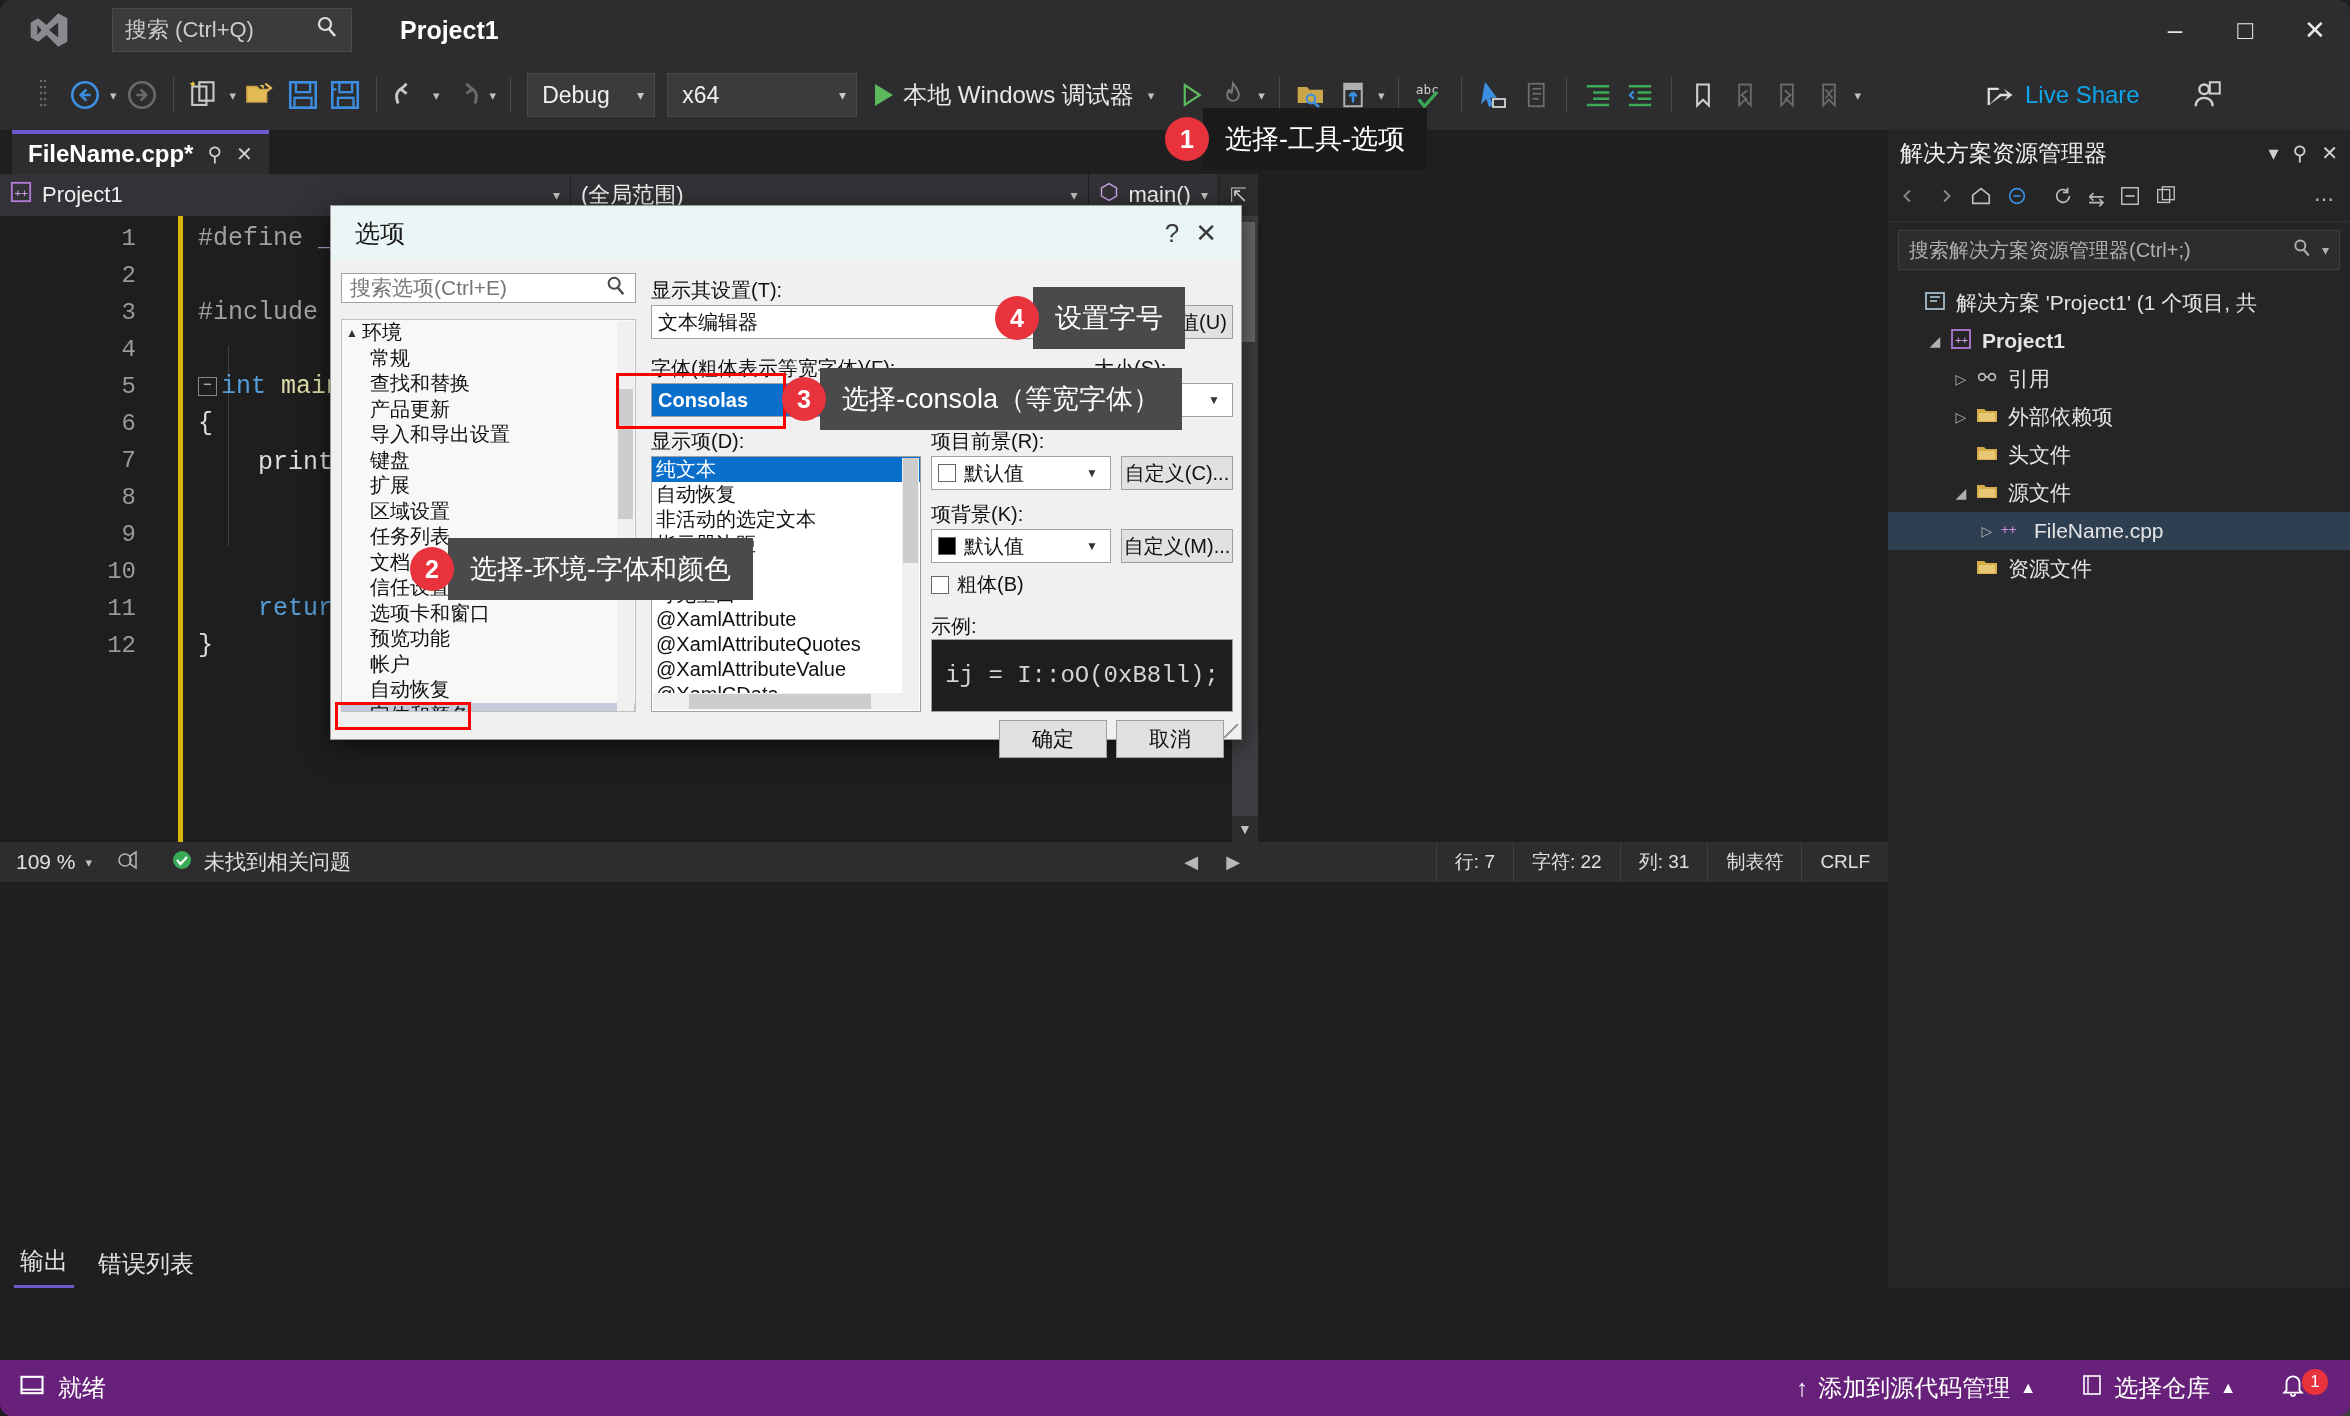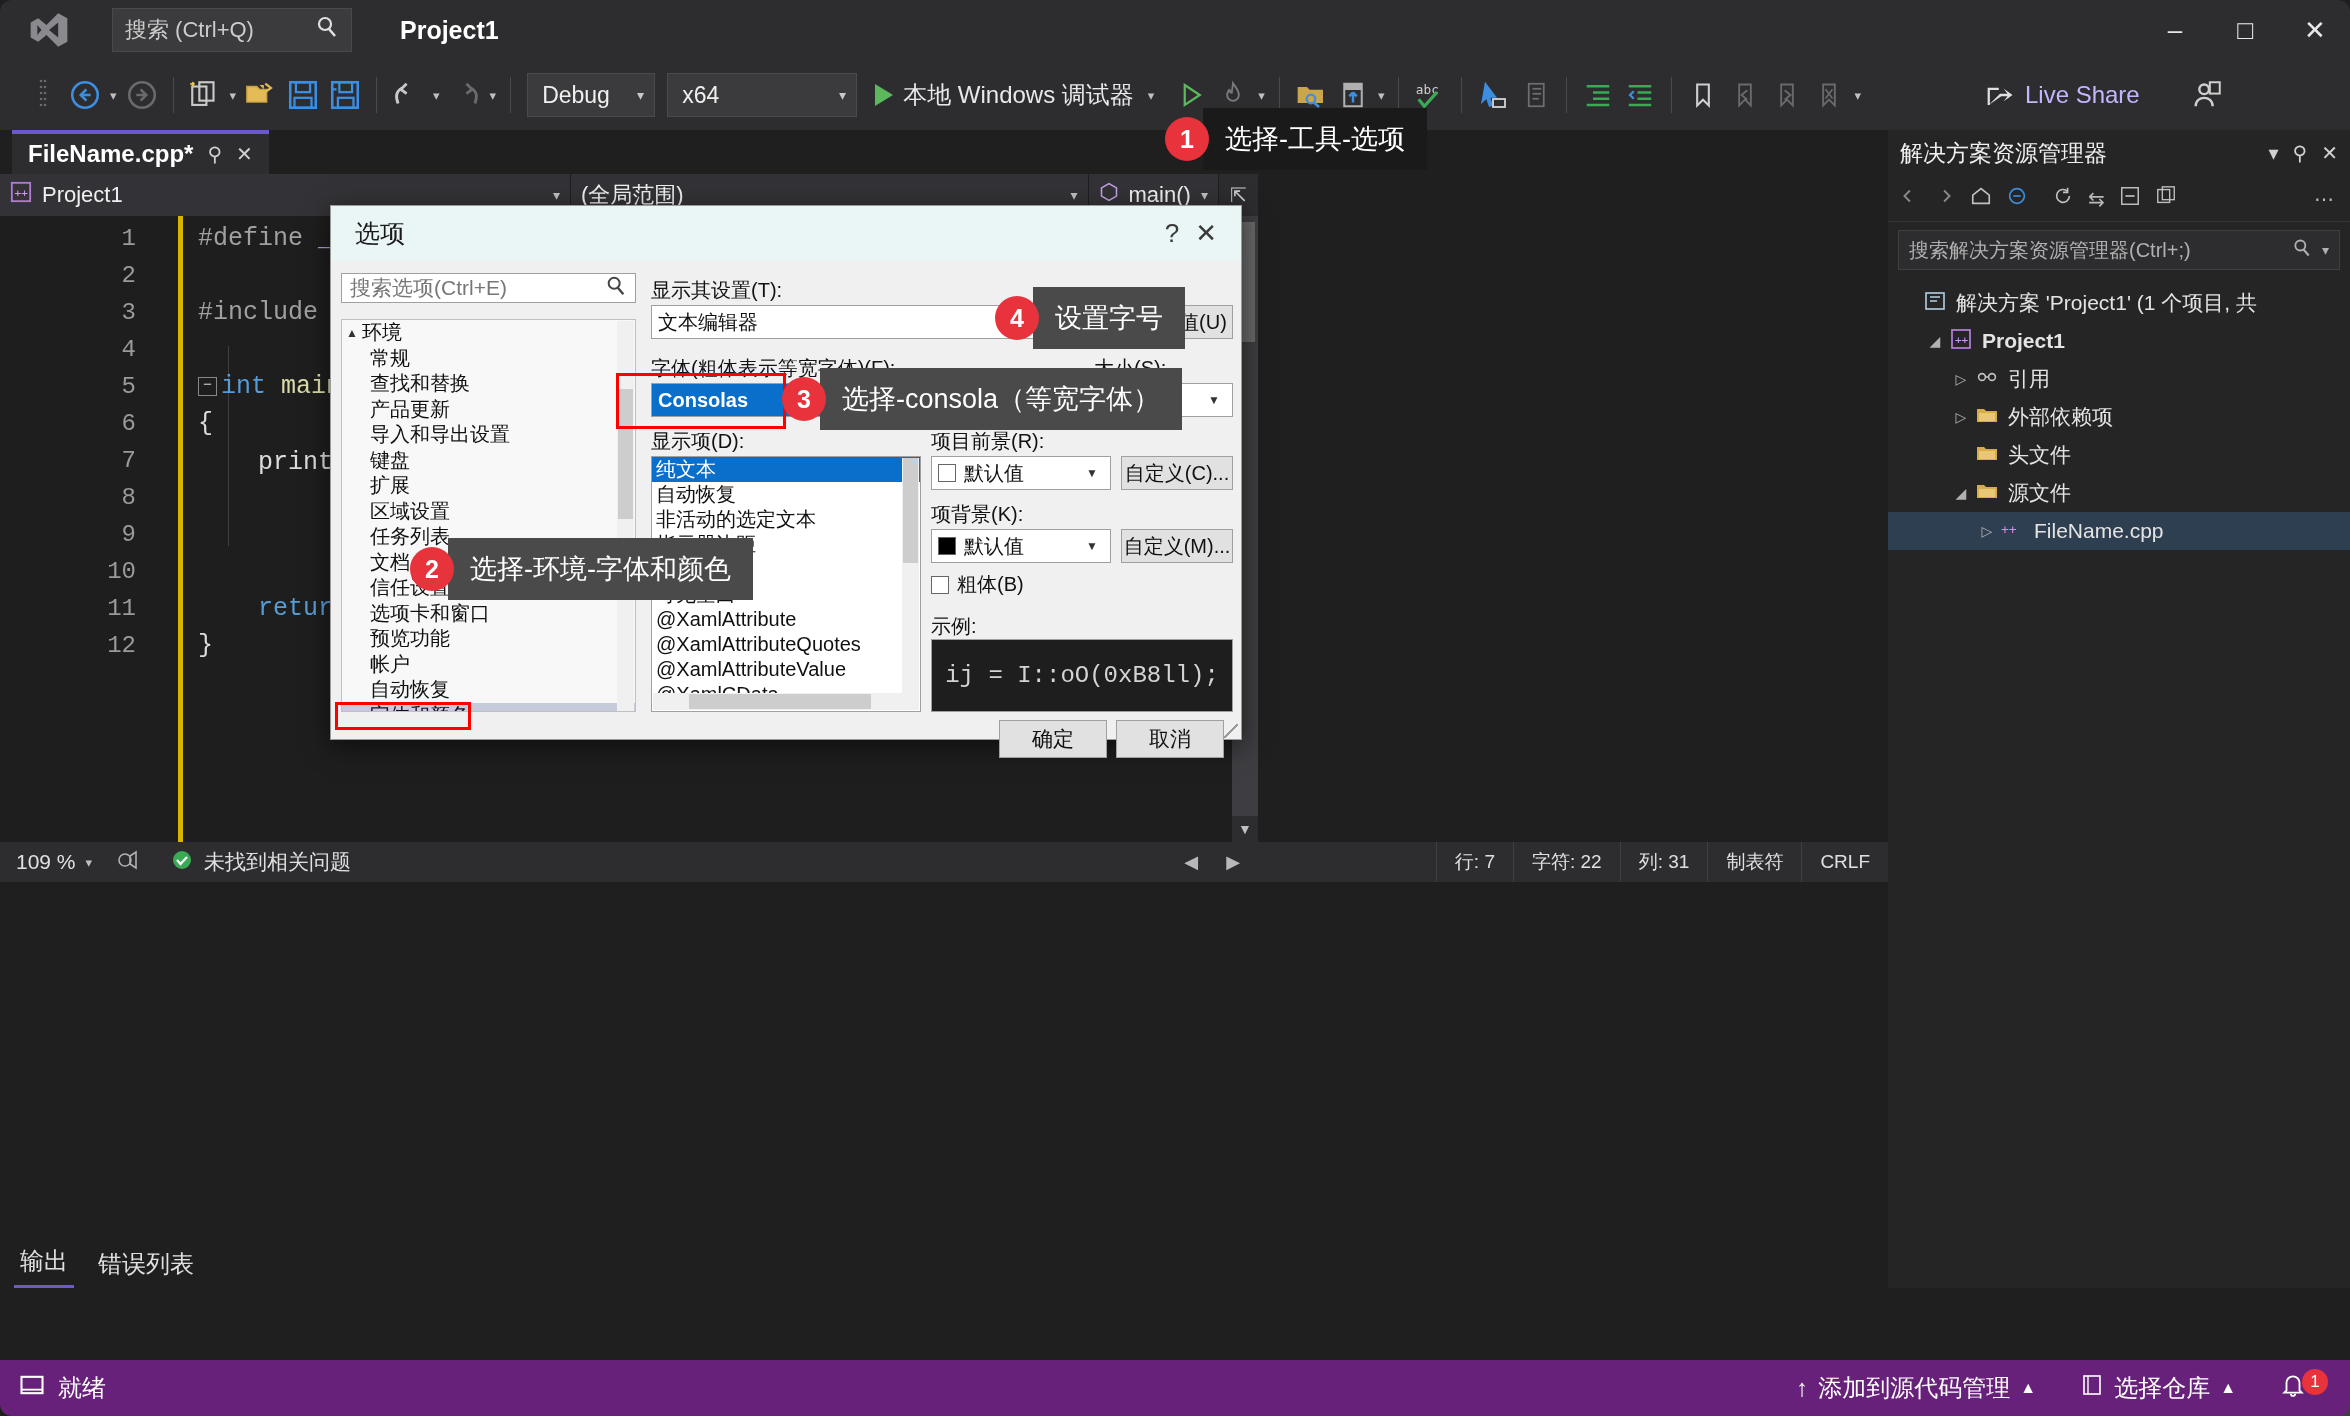--- a/index.html
+++ b/index.html
@@ -73,21 +73,21 @@
   .combo .ca { font-size: 14px; color: #c8c8c8; margin-left: 14px; }
   .run-btn {
     display: flex; align-items: center; gap: 10px; padding: 0 12px;
     color: #e8e8e8; font-size: 24px; height: 48px;
   }
   .tri-green {
     width: 0; height: 0; border-left: 18px solid #5cb85c;
     border-top: 11px solid transparent; border-bottom: 11px solid transparent;
   }
   .live-share {
-    display: flex; align-items: center; gap: 10px; color: #c4b5fd; font-size: 24px;
+    display: flex; align-items: center; gap: 10px; color: #0ea5e9; font-size: 24px;
     margin-left: 120px;
   }
 
   
   .callout {
     position: absolute; display: flex; align-items: center; z-index: 60;
   }
   .cnum {
     width: 44px; height: 44px; border-radius: 50%; background: #e8323c;
     color: #fff; font-size: 25px; font-weight: bold;
@@ -976,20 +976,28 @@
             </svg></span>
           <span>源文件</span>
         </div>
         <div class="se-row selected" style="padding-left: 88px;">
           <span class="exp">▷</span>
           <span class="ico"><svg width="26" height="24" viewBox="0 0 26 24">
               <text x="1" y="17" font-size="13" fill="#d48be0" font-family="monospace">++</text>
             </svg></span>
           <span>FileName.cpp</span>
         </div>
+        <div class="se-row" style="padding-left: 62px;">
+          <span class="exp"></span>
+          <span class="ico"><svg width="24" height="24" viewBox="0 0 24 24">
+              <path d="M2 6h7l2 2h11v11H2z" fill="#d7ad4a"></path>
+              <path d="M4 10h16v8H4z" fill="#e8c877"></path>
+            </svg></span>
+          <span>资源文件</span>
+        </div>
       </div>
   </div>
   <div class="se-scroll-h">
     <div class="thumb2"></div>
   </div>
 
   <div class="zoombar">
     <div class="sel">
       <span>109 %</span>
       <span style="font-size:13px; color:#c0c0c0;">▾</span>

